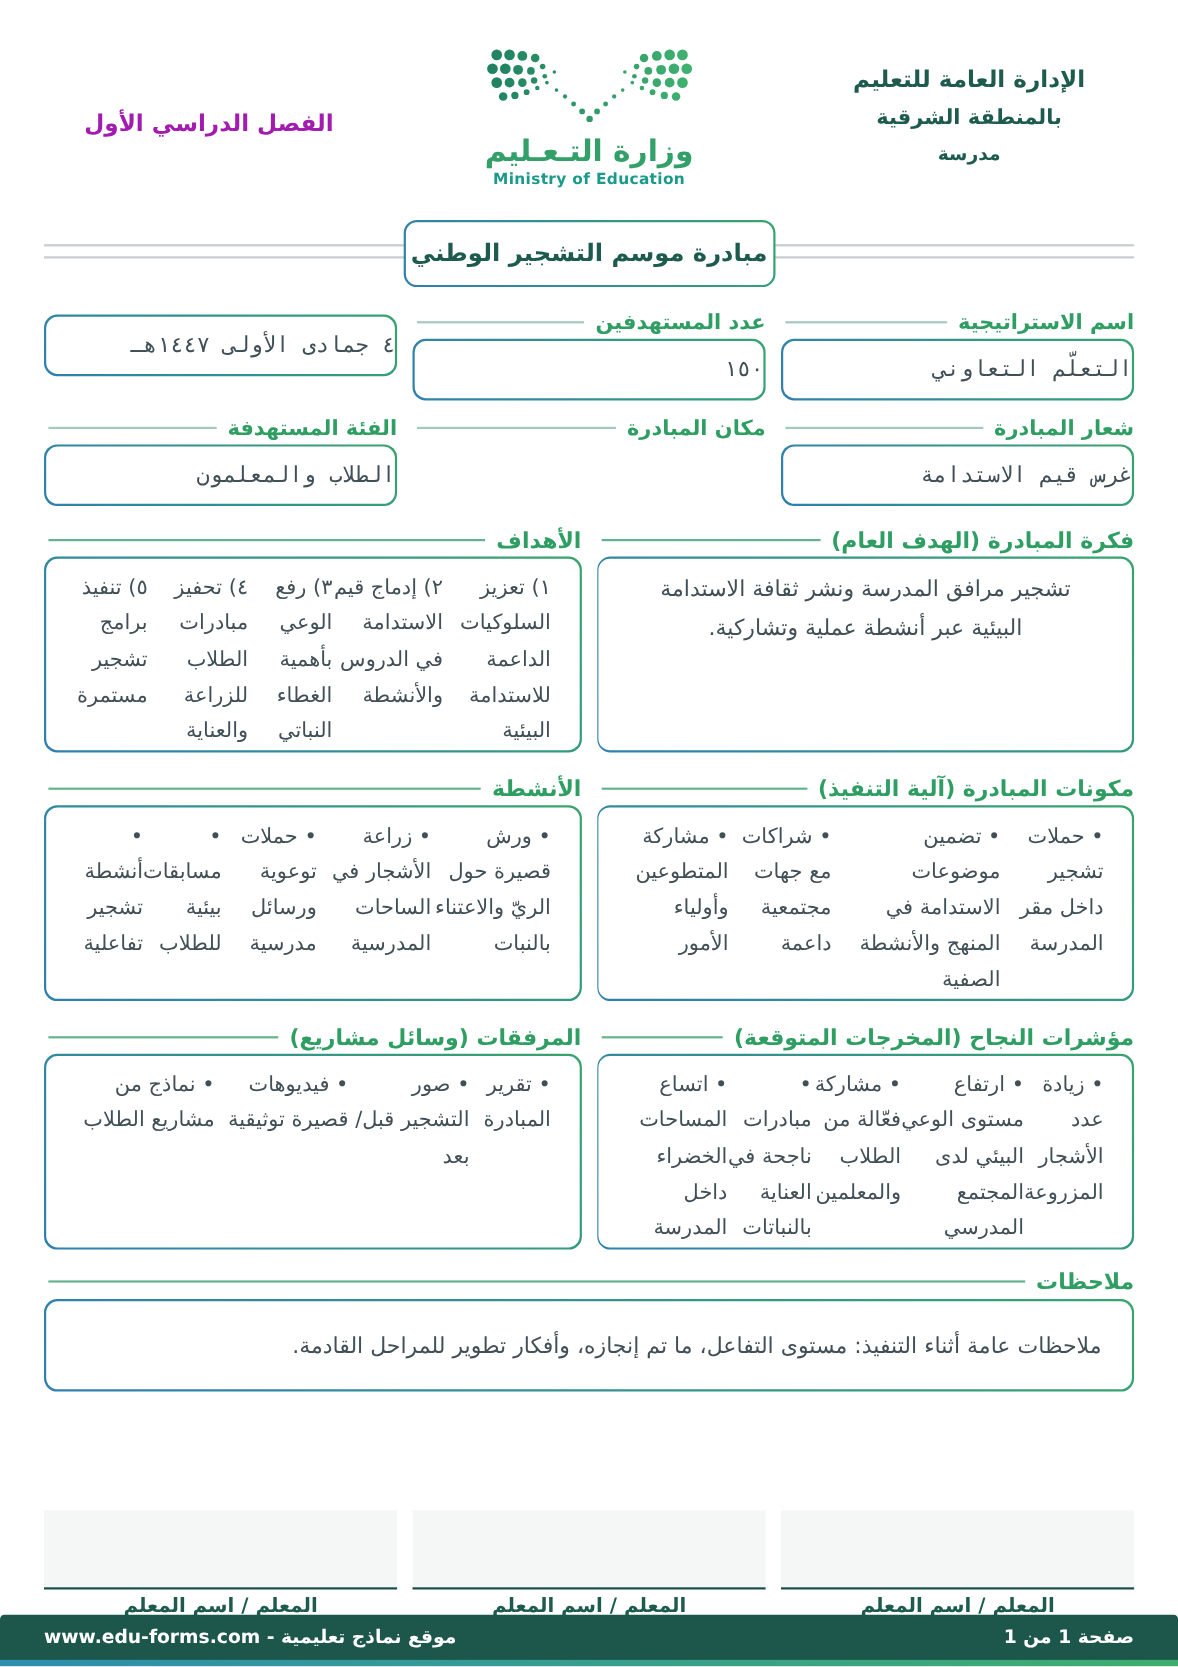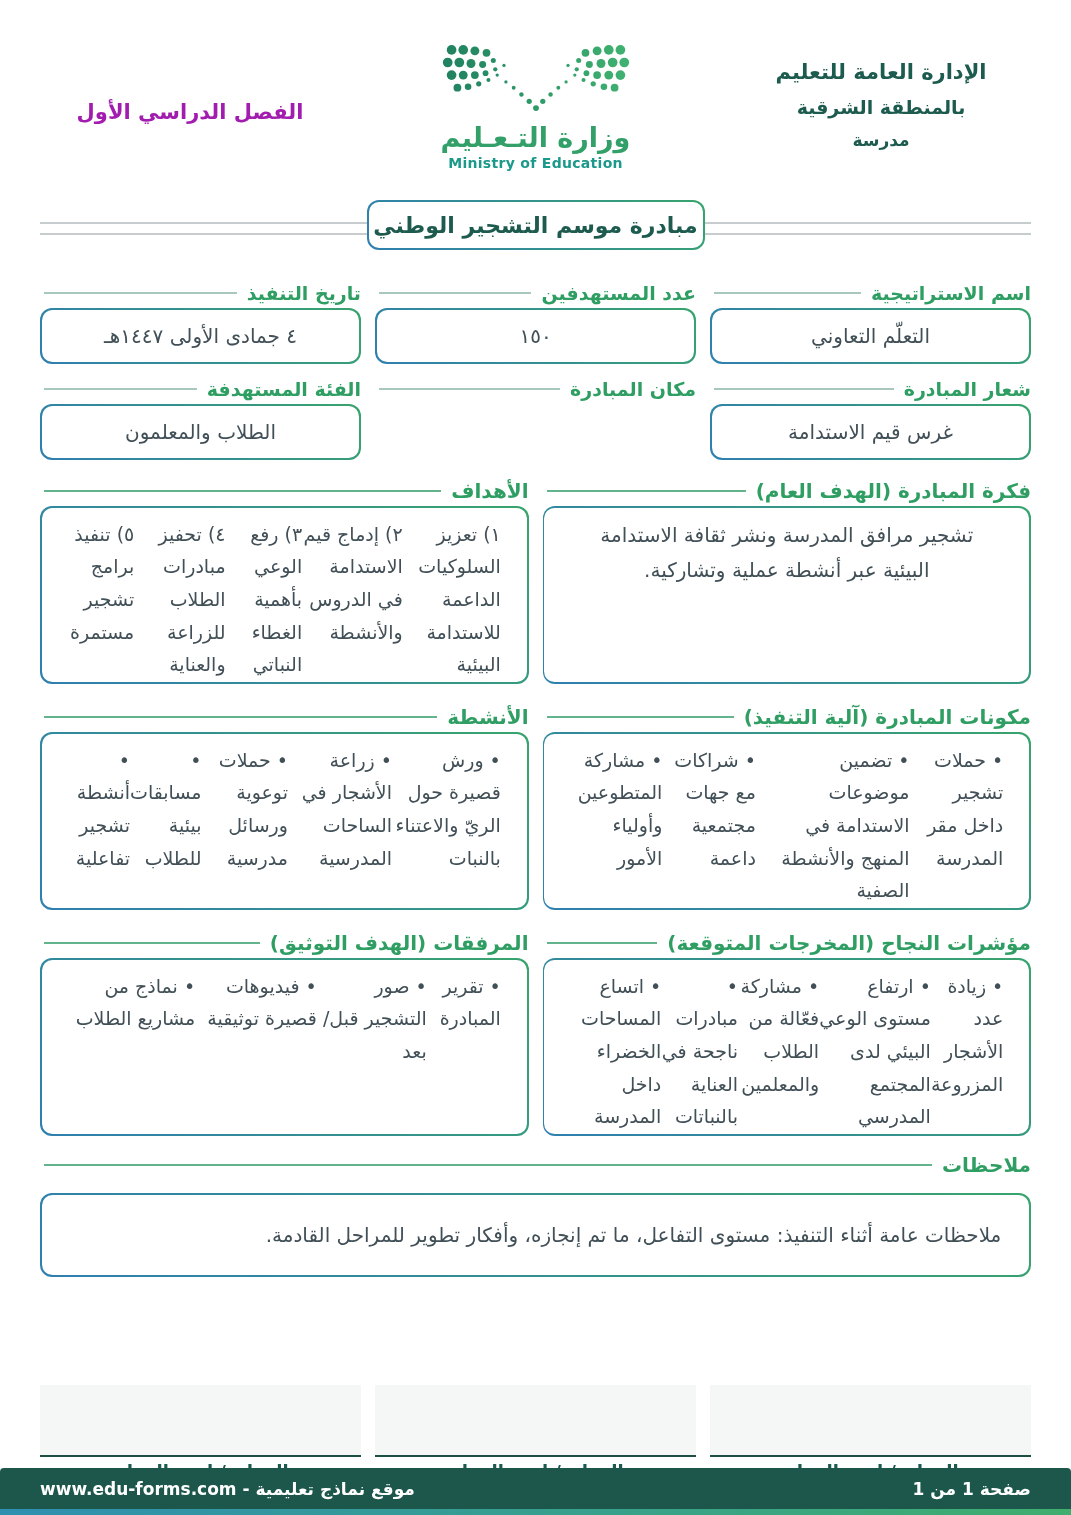--- a/index.html
+++ b/index.html
@@ -19,53 +19,53 @@
   .admin-l3 { font-size:17px; font-weight:700; line-height:32px; }
   .logo-block { width:220px; text-align:center; }
   .logo-ar { font-size:27px; font-weight:700; color:#33a06a; margin-top:2px; }
   .logo-en { font-size:14px; font-weight:700; color:#1b998a; margin-top:2px; letter-spacing:.3px; }
   .semester { width:300px; text-align:center; color:#a21caf; font-size:21px; font-weight:700; padding-top:58px; }
 
   
   .title-band { position:relative; height:66px; margin-top:14px; }
   .band-line { position:absolute; left:0; right:0; height:2px; background:#c7ccce; }
   .band-line.l1 { top:24px; } .band-line.l2 { top:35px; }
-  .title-gbox { position:absolute; top:2px; right:50%; transform:translateX(50%); width:338px; height:50px;
+  .title-gbox { position:absolute; top:2px; right:50%; transform:translateX(50%); width:338px; height:61px;
     background:linear-gradient(225deg,#38a46d,#2f7fb0); border-radius:12px; padding:2px; }
   .title-inner { width:100%; height:100%; background:#fff; border-radius:10px;
     display:flex; align-items:center; justify-content:center; }
   .title-inner span { color:#1d5b4f; font-size:22px; font-weight:700; }
 
   
   .label-row { display:flex; align-items:center; height:22px; }
   .label-row .lab { color:#2f9e63; font-size:19px; font-weight:700; white-space:nowrap; }
   .label-row .line { flex:1; height:1.5px; background:#a8c8bb; margin-right:10px; margin-left:4px; }
   .label-row.section .lab { font-size:20px; }
   .label-row.section .line { background:#63b38c; }
 
   .gbox { background:linear-gradient(225deg,#38a46d,#2f7fb0); border-radius:12px; padding:1.7px; }
   .gbox-inner { width:100%; height:100%; background:#fff; border-radius:10.5px; }
 
   
   .fields-grid { display:grid; grid-template-columns:repeat(3,1fr); column-gap:14px; row-gap:14px; margin-top:18px; }
   .field .gbox { height:56px; margin-top:4px; }
-  .field .gbox-inner { display:flex; align-items:center; justify-content:center; }
+  .field .gbox-inner { display:flex; align-items:center; justify-content:flex-start;font-family:Liberation Mono, monospace; }
   .field .val { color:#414f57; font-size:20px; font-weight:500; }
 
   
   .sections-grid { display:grid; grid-template-columns:1fr 1fr; column-gap:14px; row-gap:22px; margin-top:20px; }
   .section .gbox { height:178px; margin-top:4px; }
   .section .gbox-inner { display:flex; flex-direction:row; justify-content:center; padding:10px 26px; }
   .idea-text { color:#414f57; font-size:20px; line-height:1.75; text-align:center; padding:0 24px; }
   .nlist .li, .blist .li { color:#414f57; font-size:19px; line-height:1.72; text-align:right; }
   .blist .li::before { content:"• "; }
 
   
   .notes-wrap { margin-top:18px; }
-  .notes-wrap .gbox { height:84px; margin-top:17px; }
+  .notes-wrap .gbox { height:84px; margin-top:5px; }
   .notes-wrap .gbox-inner { display:flex; align-items:center; }
   .notes-text { color:#414f57; font-size:20px; line-height:1.6; text-align:right; padding:0 28px; }
 
   
   .sig-grid { display:grid; grid-template-columns:repeat(3,1fr); column-gap:14px; margin-top:108px; }
   .sig-area { height:72px; background:#f5f7f7; border-bottom:2px solid #1c4f45; }
   .sig-label { text-align:center; color:#1d5b4f; font-size:18px; font-weight:700; margin-top:4px; }
 
   
   .footer { position:absolute; left:0; right:0; bottom:0; }
@@ -183,24 +183,20 @@
             <span class="lab">عدد المستهدفين</span>
             <span class="line"></span>
           </div>
         <div class="gbox">
             <div class="gbox-inner">
               <span class="val">١٥٠</span>
             </div>
           </div>
       </div>
       <div class="field">
-        <div class="label-row">
-            <span class="lab">تاريخ التنفيذ</span>
-            <span class="line"></span>
-          </div>
         <div class="gbox">
             <div class="gbox-inner">
               <span class="val">٤ جمادى الأولى ١٤٤٧هـ</span>
             </div>
           </div>
       </div>
       <div class="field">
         <div class="label-row">
             <span class="lab">شعار المبادرة</span>
             <span class="line"></span>
@@ -302,21 +298,21 @@
               <div class="li">ارتفاع مستوى الوعي البيئي لدى المجتمع المدرسي</div>
               <div class="li">مشاركة فعّالة من الطلاب والمعلمين</div>
               <div class="li">مبادرات ناجحة في العناية بالنباتات</div>
               <div class="li">اتساع المساحات الخضراء داخل المدرسة</div>
             </div>
           </div>
       </div>
 
       <div class="section">
         <div class="label-row section">
-            <span class="lab">المرفقات (الهدف التوثيق)</span>
+            <span class="lab">المرفقات (وسائل مشاريع)</span>
             <span class="line"></span>
           </div>
         <div class="gbox">
             <div class="gbox-inner blist">
               <div class="li">تقرير المبادرة</div>
               <div class="li">صور التشجير قبل/بعد</div>
               <div class="li">فيديوهات قصيرة توثيقية</div>
               <div class="li">نماذج من مشاريع الطلاب</div>
             </div>
           </div>

